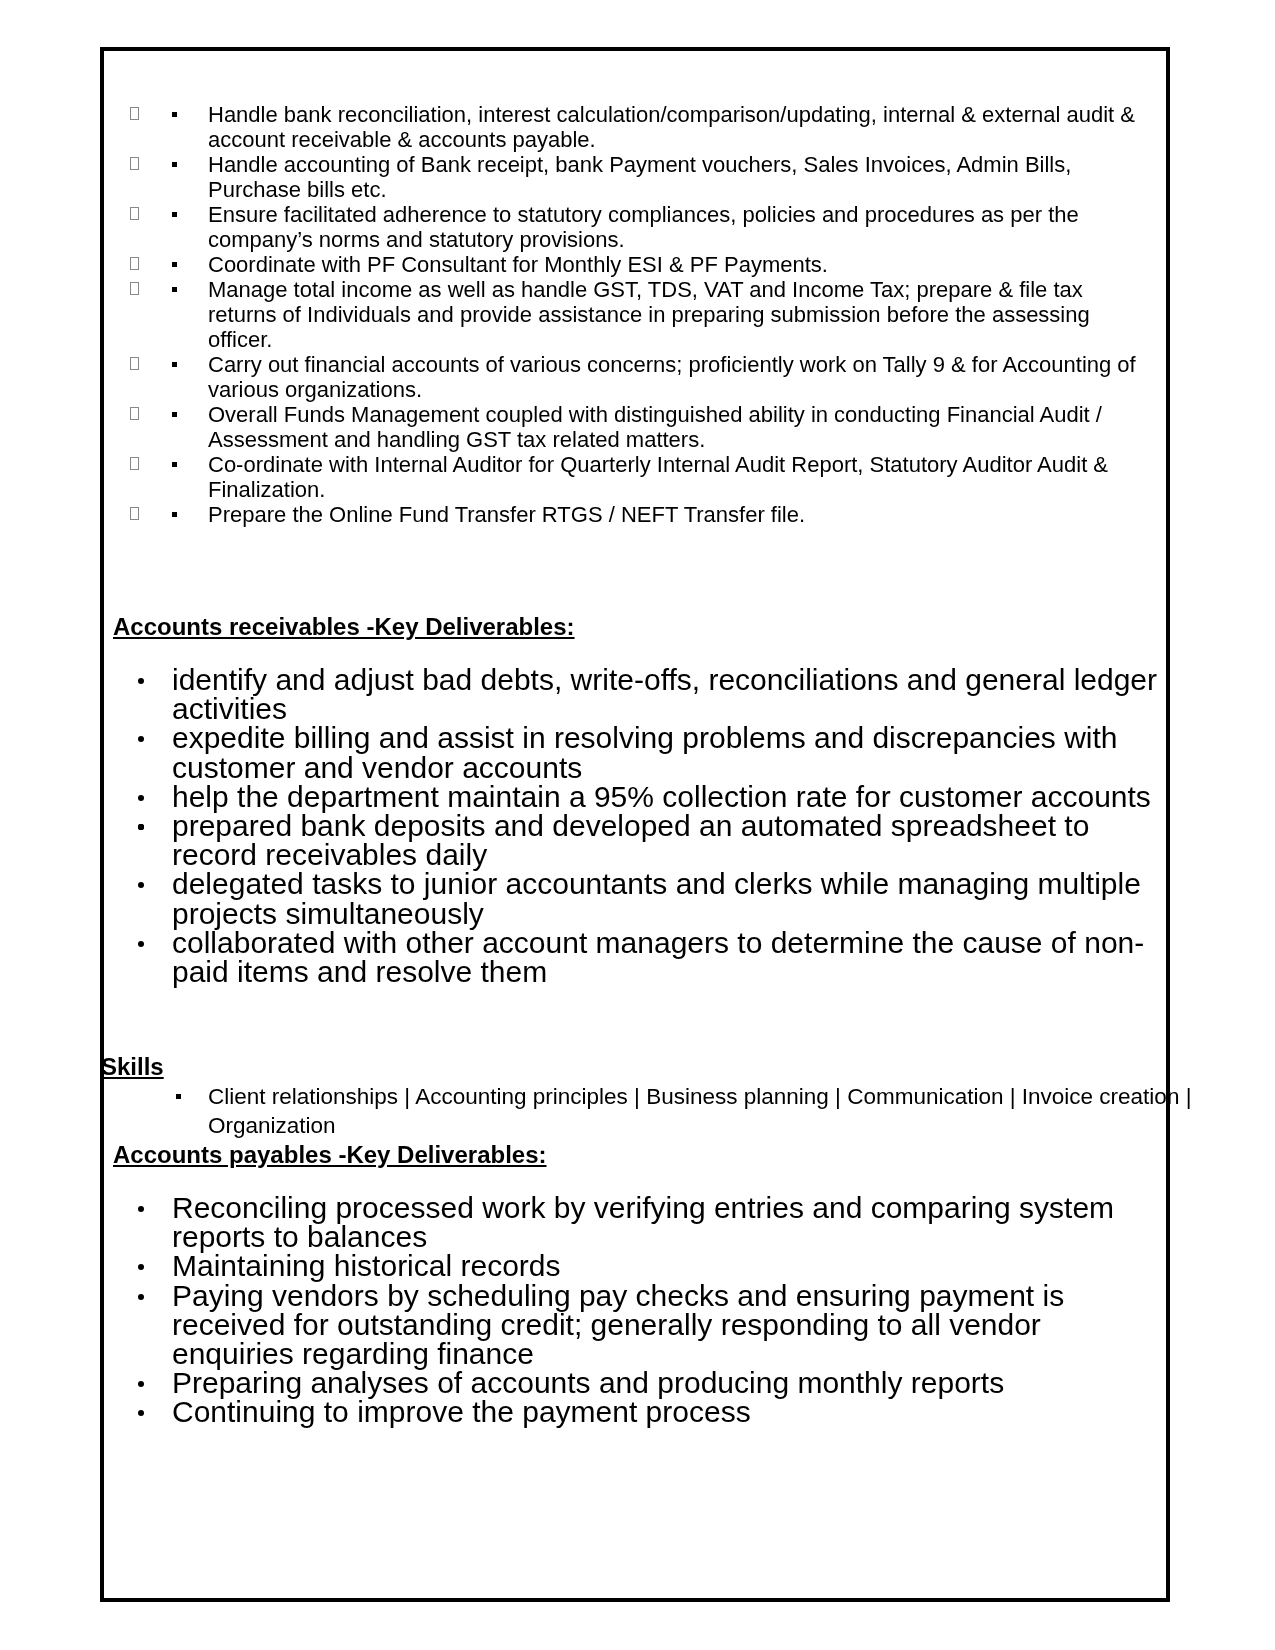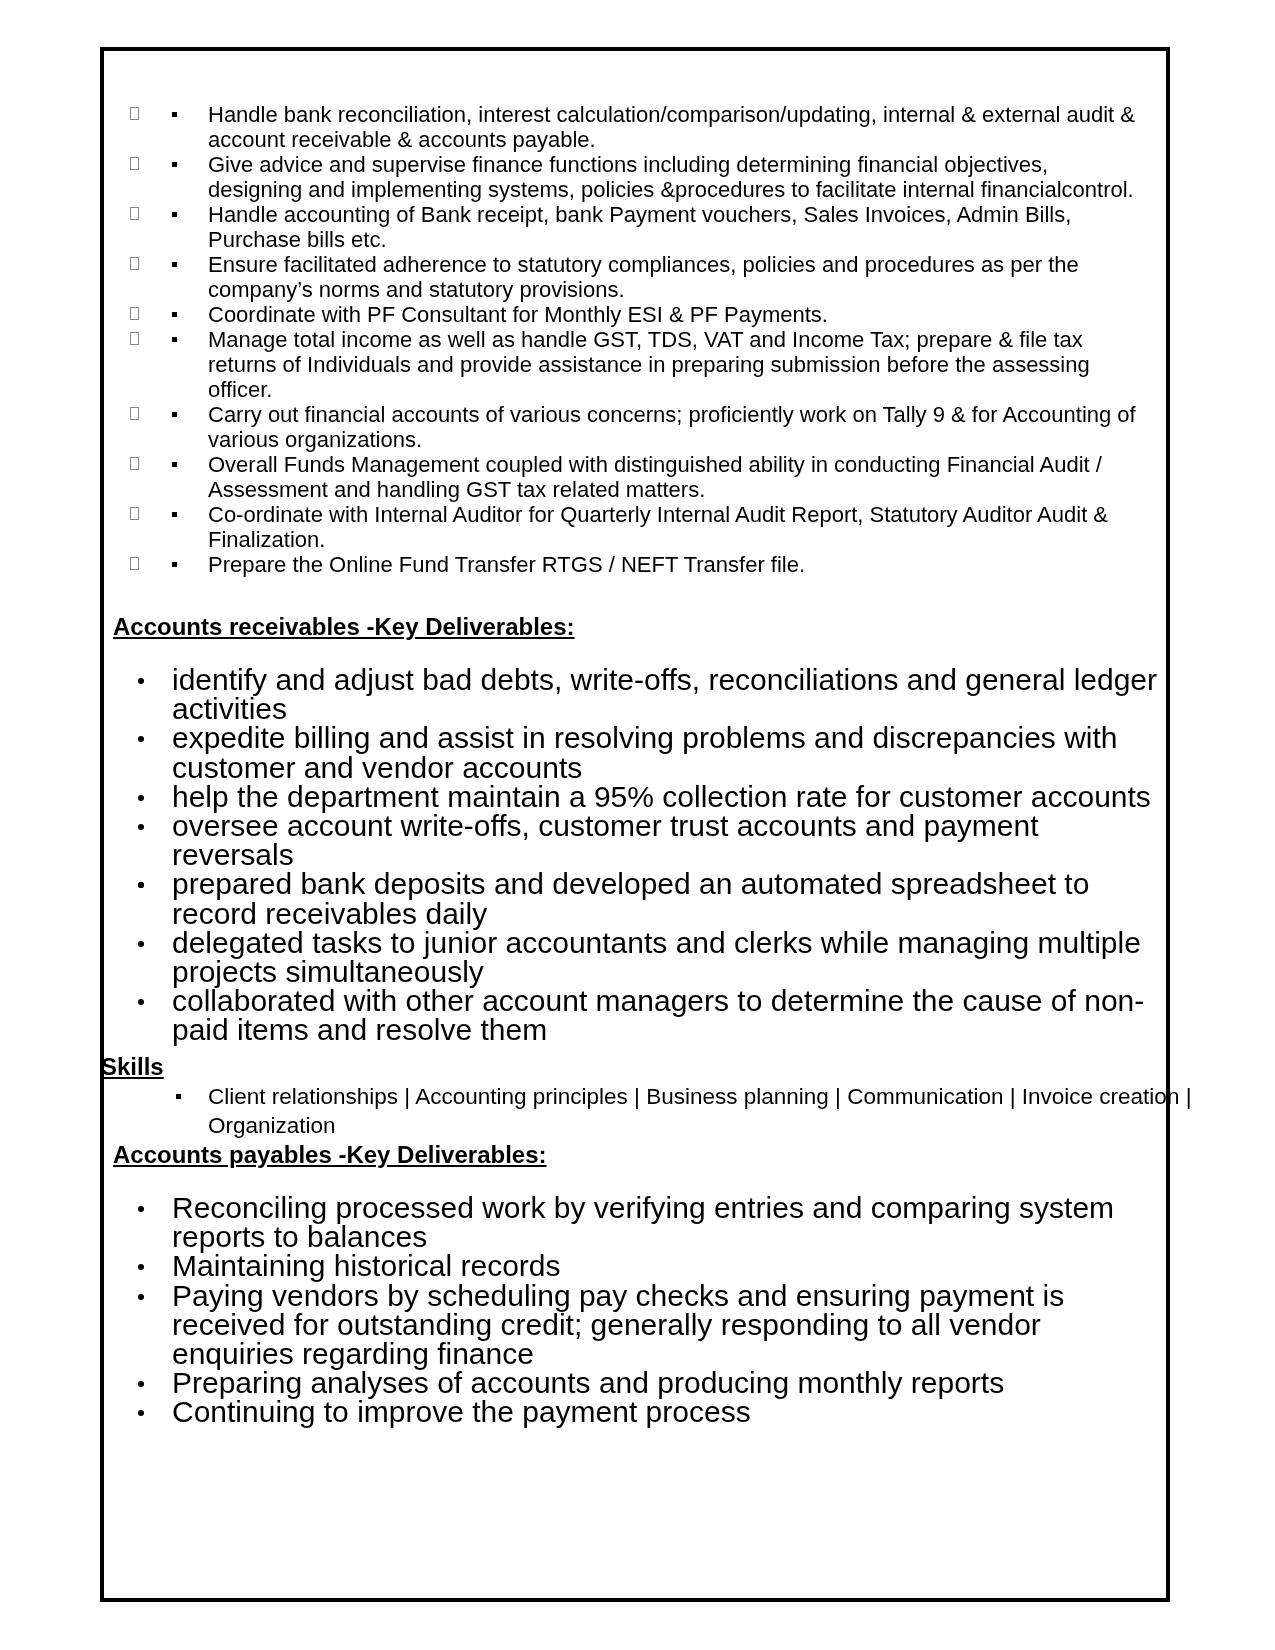--- a/index.html
+++ b/index.html
@@ -16,38 +16,38 @@
   .skills { position: absolute; left: 120px; top: 1082px; width: 1040px; padding-left: 88px; font-size: 22.5px; line-height: 29px; }
   .skills .sq { position: absolute; left: 56px; top: 12px; width: 5px; height: 5px; background: #000; }
 </style>
 </head>
 <body>
 
 <div class="frame"></div>
 
 <div class="duties">
   <div class="duty"><span class="box"></span><span class="sq"></span><span>Handle bank reconciliation, interest calculation/comparison/updating, internal &amp; external audit &amp; account receivable &amp; accounts payable.</span></div>
-  <div class="duty"><span class="box"></span><span class="sq"></span><span>Give advice and supervise finance functions including determining financial objectives, designing and implementing systems, policies &amp;procedures to facilitate internal financialcontrol.</span></div>
+  <div class="duty"><span class="box"></span><span class="sq"></span></div>
   <div class="duty"><span class="box"></span><span class="sq"></span><span>Handle accounting of Bank receipt, bank Payment vouchers, Sales Invoices, Admin Bills, Purchase bills etc.</span></div>
   <div class="duty"><span class="box"></span><span class="sq"></span><span>Ensure facilitated adherence to statutory compliances, policies and procedures as per the company’s norms and statutory provisions.</span></div>
   <div class="duty"><span class="box"></span><span class="sq"></span><span>Coordinate with PF Consultant for Monthly ESI &amp; PF Payments.</span></div>
   <div class="duty"><span class="box"></span><span class="sq"></span><span>Manage total income as well as handle GST, TDS, VAT and Income Tax; prepare &amp; file tax returns of Individuals and provide assistance in preparing submission before the assessing officer.</span></div>
   <div class="duty"><span class="box"></span><span class="sq"></span><span>Carry out financial accounts of various concerns; proficiently work on Tally 9 &amp; for Accounting of various organizations.</span></div>
   <div class="duty"><span class="box"></span><span class="sq"></span><span>Overall Funds Management coupled with distinguished ability in conducting Financial Audit / Assessment and handling GST tax related matters.</span></div>
   <div class="duty"><span class="box"></span><span class="sq"></span><span>Co-ordinate with Internal Auditor for Quarterly Internal Audit Report, Statutory Auditor Audit &amp; Finalization.</span></div>
   <div class="duty"><span class="box"></span><span class="sq"></span><span>Prepare the Online Fund Transfer RTGS / NEFT Transfer file.</span></div>
 </div>
 
 <div class="heading" style="left:113px; top:614px;">Accounts receivables -Key Deliverables:</div>
 
 <div class="blist" style="top:665px;">
   <div class="bitem"><span class="dot"></span><span>identify and adjust bad debts, write-offs, reconciliations and general ledger activities</span></div>
   <div class="bitem"><span class="dot"></span><span>expedite billing and assist in resolving problems and discrepancies with customer and vendor accounts</span></div>
   <div class="bitem"><span class="dot"></span><span>help the department maintain a 95% collection rate for customer accounts</span></div>
-  <div class="bitem"><span class="dot"></span><span>oversee account write-offs, customer trust accounts and payment reversals</span></div>
+  <div class="bitem"><span class="dot"></span></div>
   <div class="bitem"><span class="dot"></span></div>
   <div class="bitem"><span class="dot"></span><span>prepared bank deposits and developed an automated spreadsheet to record receivables daily</span></div>
   <div class="bitem"><span class="dot"></span><span>delegated tasks to junior accountants and clerks while managing multiple projects simultaneously</span></div>
   <div class="bitem"><span class="dot"></span><span>collaborated with other account managers to determine the cause of non-paid items and resolve them</span></div>
 </div>
 
 <div class="heading" style="left:101px; top:1054px; font-weight:bold;text-align:center;">Skills</div>
 
 <div class="skills">
   <span class="sq"></span>

